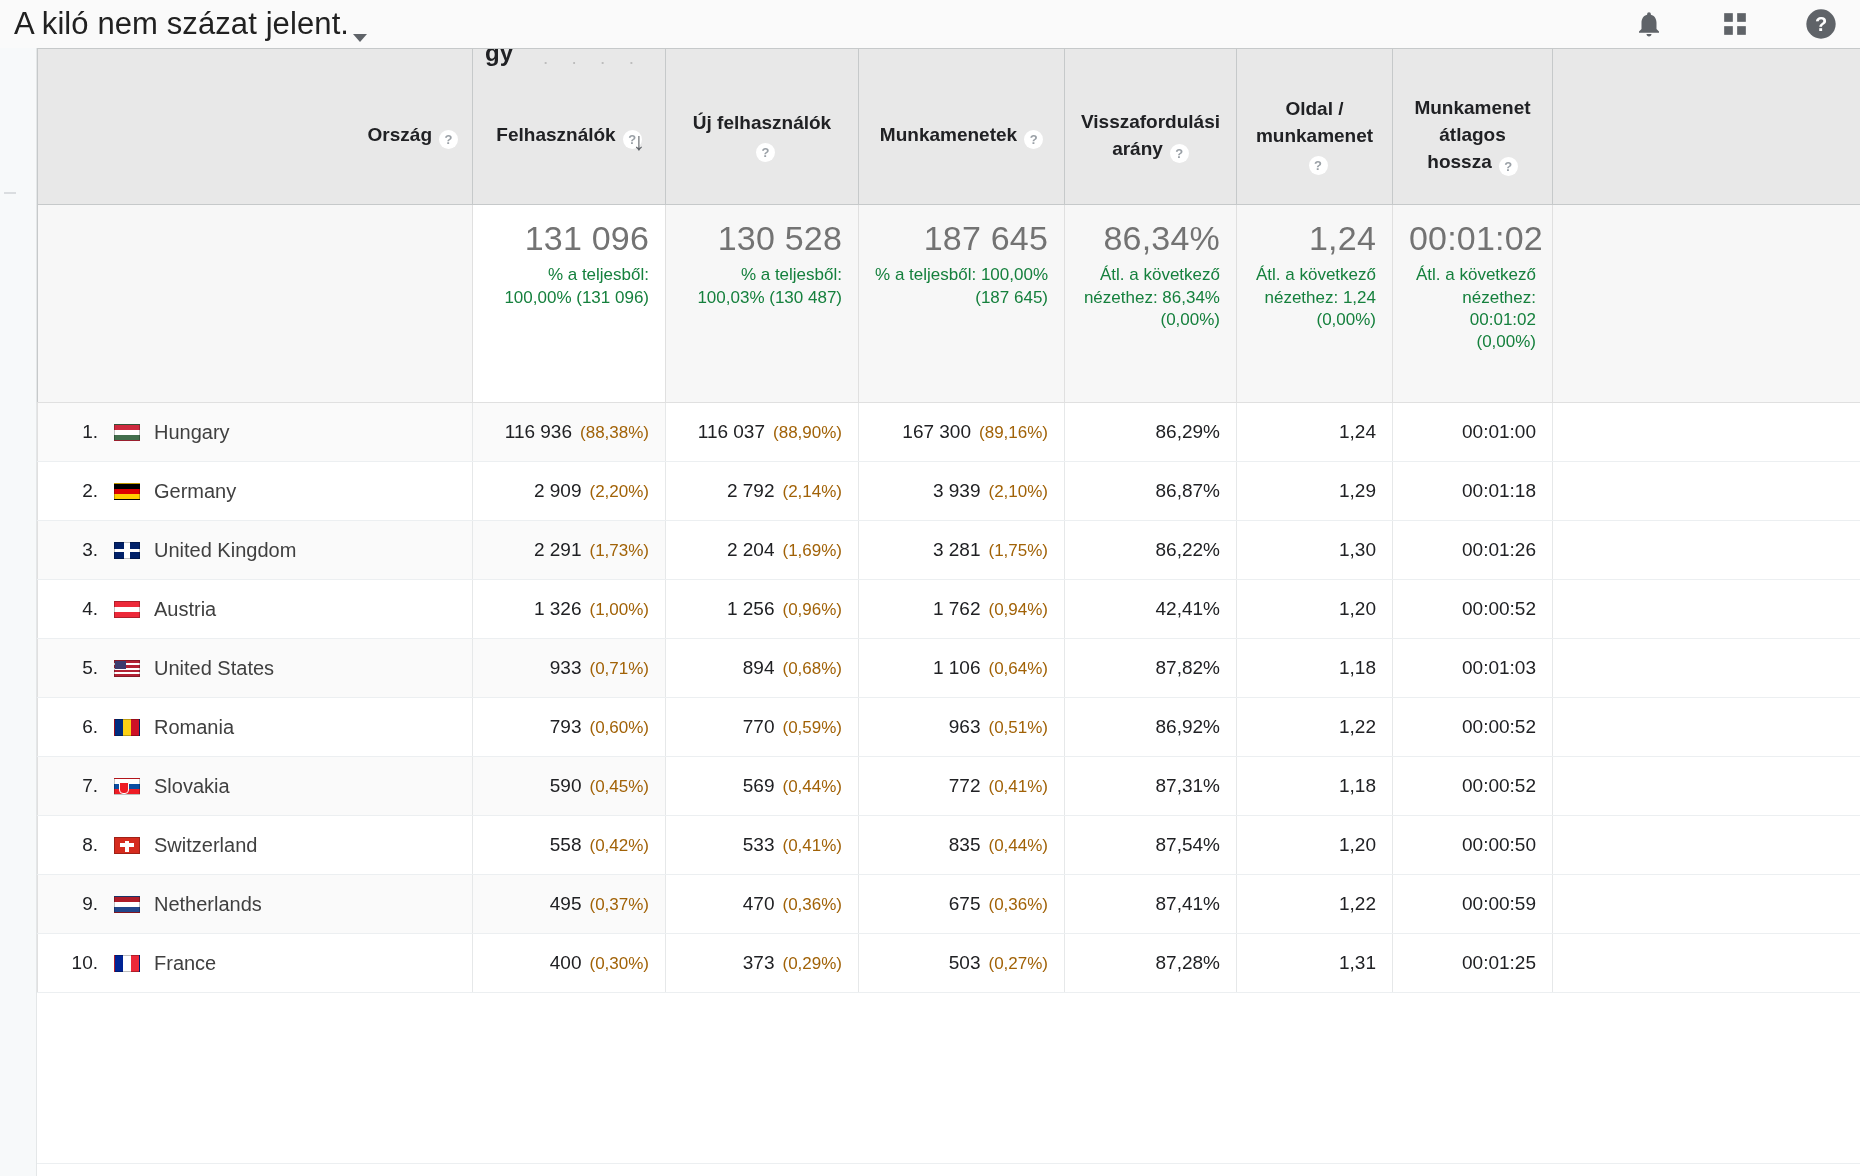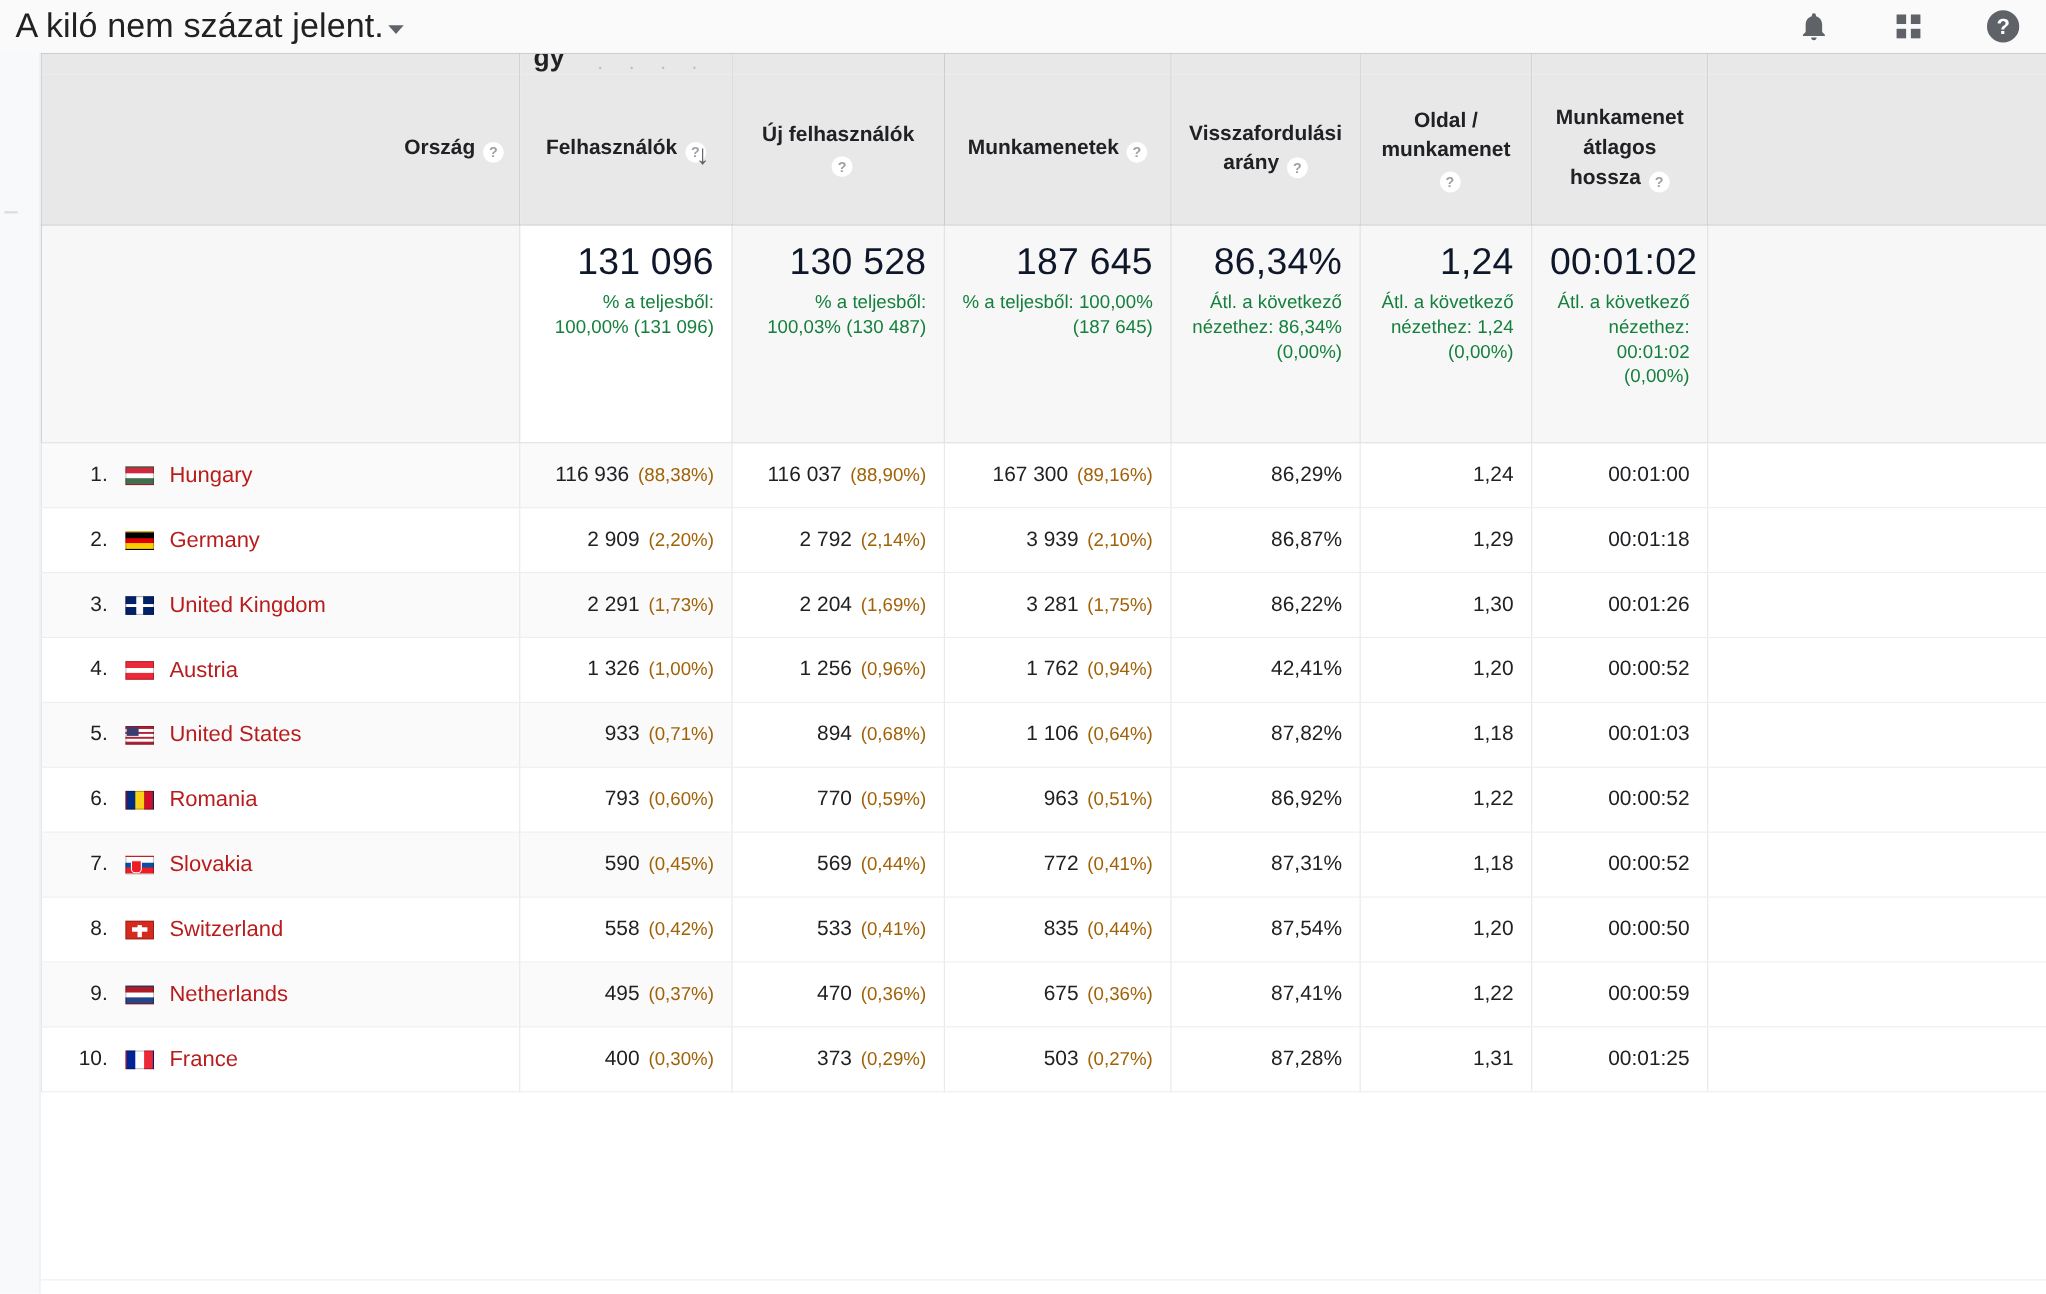--- a/index.html
+++ b/index.html
@@ -11,21 +11,21 @@
   }
 
   
   .topbar {
     position: absolute; left: 0; top: 0;
     width: 1860px; height: 48px;
     background: #fafafa;
     display: flex; align-items: center;
   }
   .report-title-wrap {
-    display: flex; align-items: center; gap: 4px;
+    display: flex; align-items: flex-end; gap: 4px;
     margin-left: 14px;
   }
   .report-title {
     font-size: 31px; color: #212121; font-weight: 400;
     letter-spacing: .1px; white-space: nowrap;
   }
   .caret-down {
     width: 0; height: 0;
     border-left: 7px solid transparent;
     border-right: 7px solid transparent;
@@ -132,21 +132,21 @@
     border-top: none;
     height: 198px;
     vertical-align: top;
     padding: 14px 16px 0 16px;
     text-align: right;
     background: #f7f7f7;
   }
   tr.summary td.s-dim { background: #f7f7f7; border-left: 1px solid #c6c9ca; }
   tr.summary td.s-white { background: #ffffff; }
   .s-big {
-    font-size: 34px; color: #0f172a; font-weight: 400;
+    font-size: 34px; color: #737373; font-weight: 400;
     line-height: 1.16; letter-spacing: .2px;
   }
   .s-sub {
     font-size: 17px; color: #15803d; line-height: 1.30;
     margin-top: 6px;
   }
 
   
   tr.drow td {
     border-bottom: 1px solid #eceff1;
@@ -169,21 +169,21 @@
   .rank {
     width: 46px; text-align: right; margin-right: 16px;
     font-size: 19px; color: #202124;
   }
   .flag {
     width: 26px; height: 17px; margin-right: 14px;
     border: 1px solid rgba(0,0,0,.25);
     flex: 0 0 auto; position: relative; overflow: hidden;
   }
   .country-link {
-    color: #b91c1c; font-size: 20px; text-decoration: none;
+    color: #404040; font-size: 20px; text-decoration: none;
   }
 
   .val-main { font-size: 19px; }
   .val-main.bold { font-weight: normal; }
   .val-pct { color: #a16207; font-size: 17px; margin-left: 8px; }
 
   
   .f-hu { background: linear-gradient(to bottom,#cd2a3e 0 33.3%,#ffffff 33.3% 66.6%,#436f4d 66.6% 100%); }
   .f-de { background: linear-gradient(to bottom,#000000 0 33.3%,#dd0000 33.3% 66.6%,#ffce00 66.6% 100%); }
   .f-gb { background:

